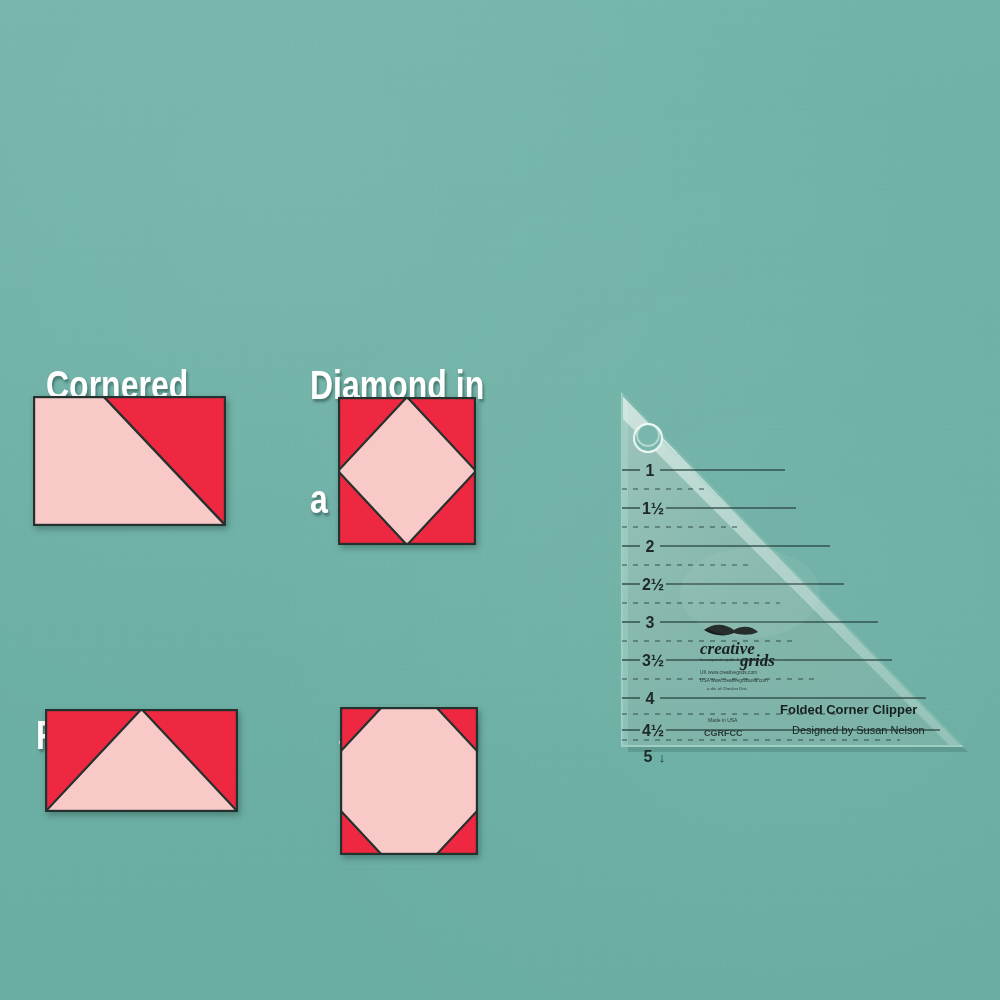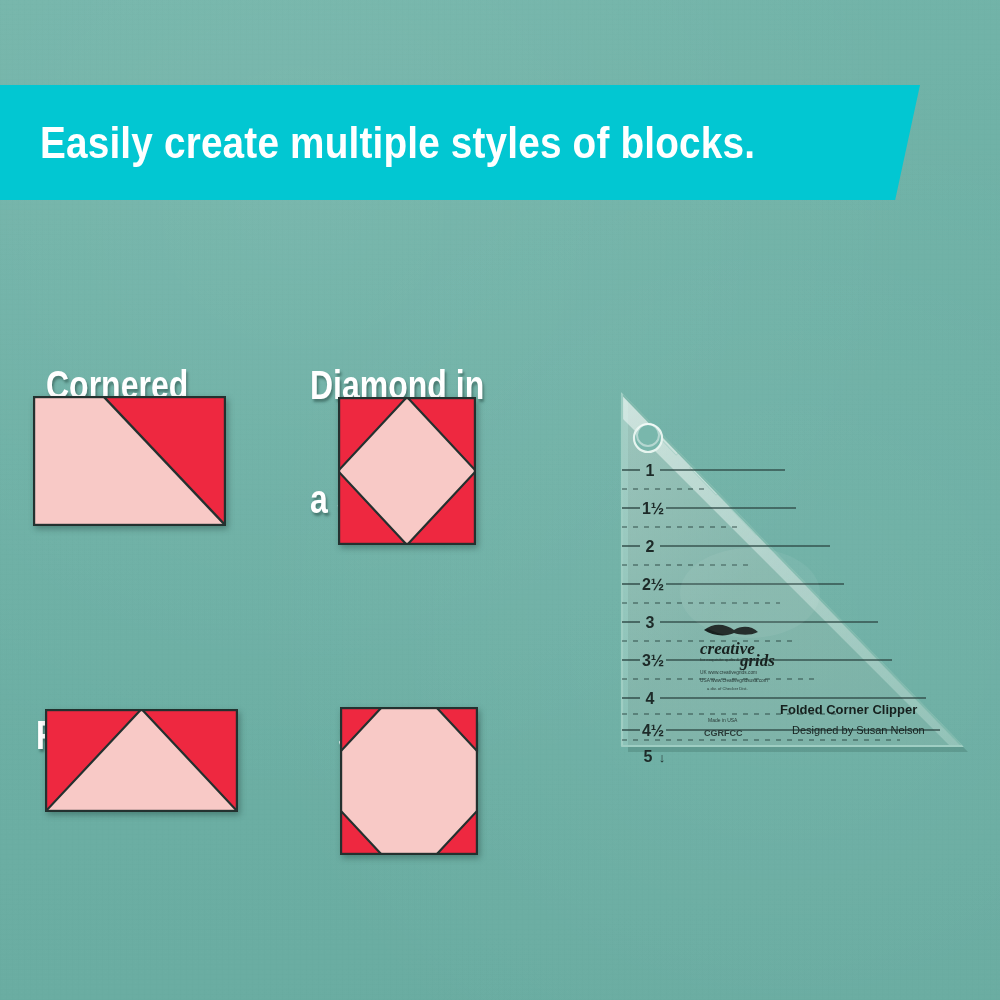--- a/index.html
+++ b/index.html
@@ -85,23 +85,20 @@
   #ruler svg{display:block;}
 </style>
 </head>
 <body>
 
 <div id="stage">
 
   <div class="wall"></div>
   <div class="wall-noise"></div>
 
-  <div class="banner">
-    <div class="banner-text">Easily create multiple styles of blocks.</div>
-  </div>
 
   <div class="blk-label" id="lbl-cornered">
     <div>Cornered</div>
     <div>Rectangles</div>
   </div>
   <div class="blk-label" id="lbl-diamond">
     <div>Diamond in</div>
     <div>a Square</div>
   </div>
   <div class="blk-label" id="lbl-geese">

